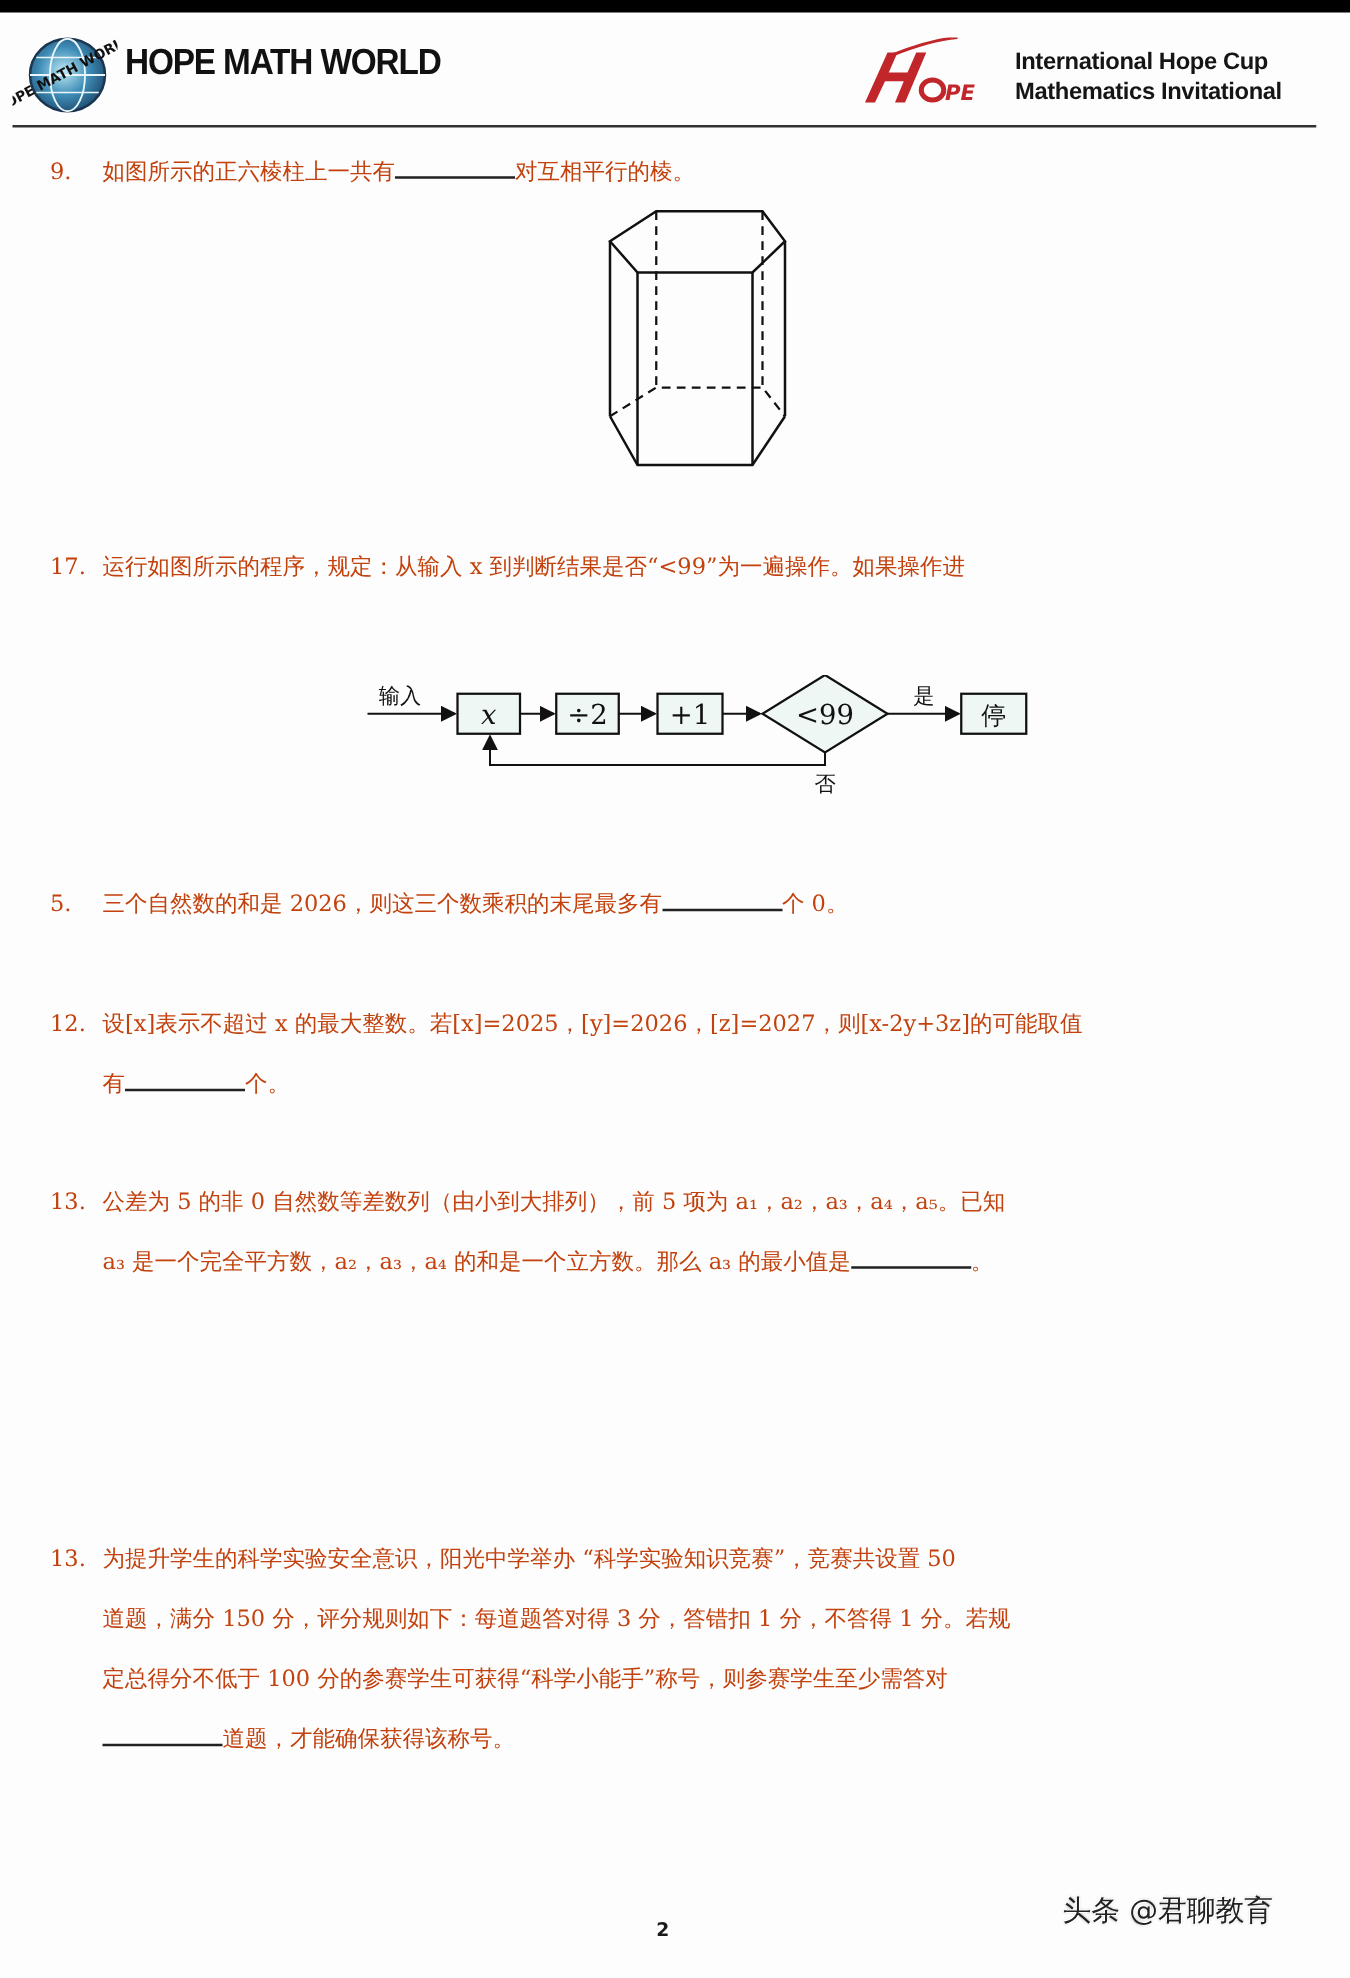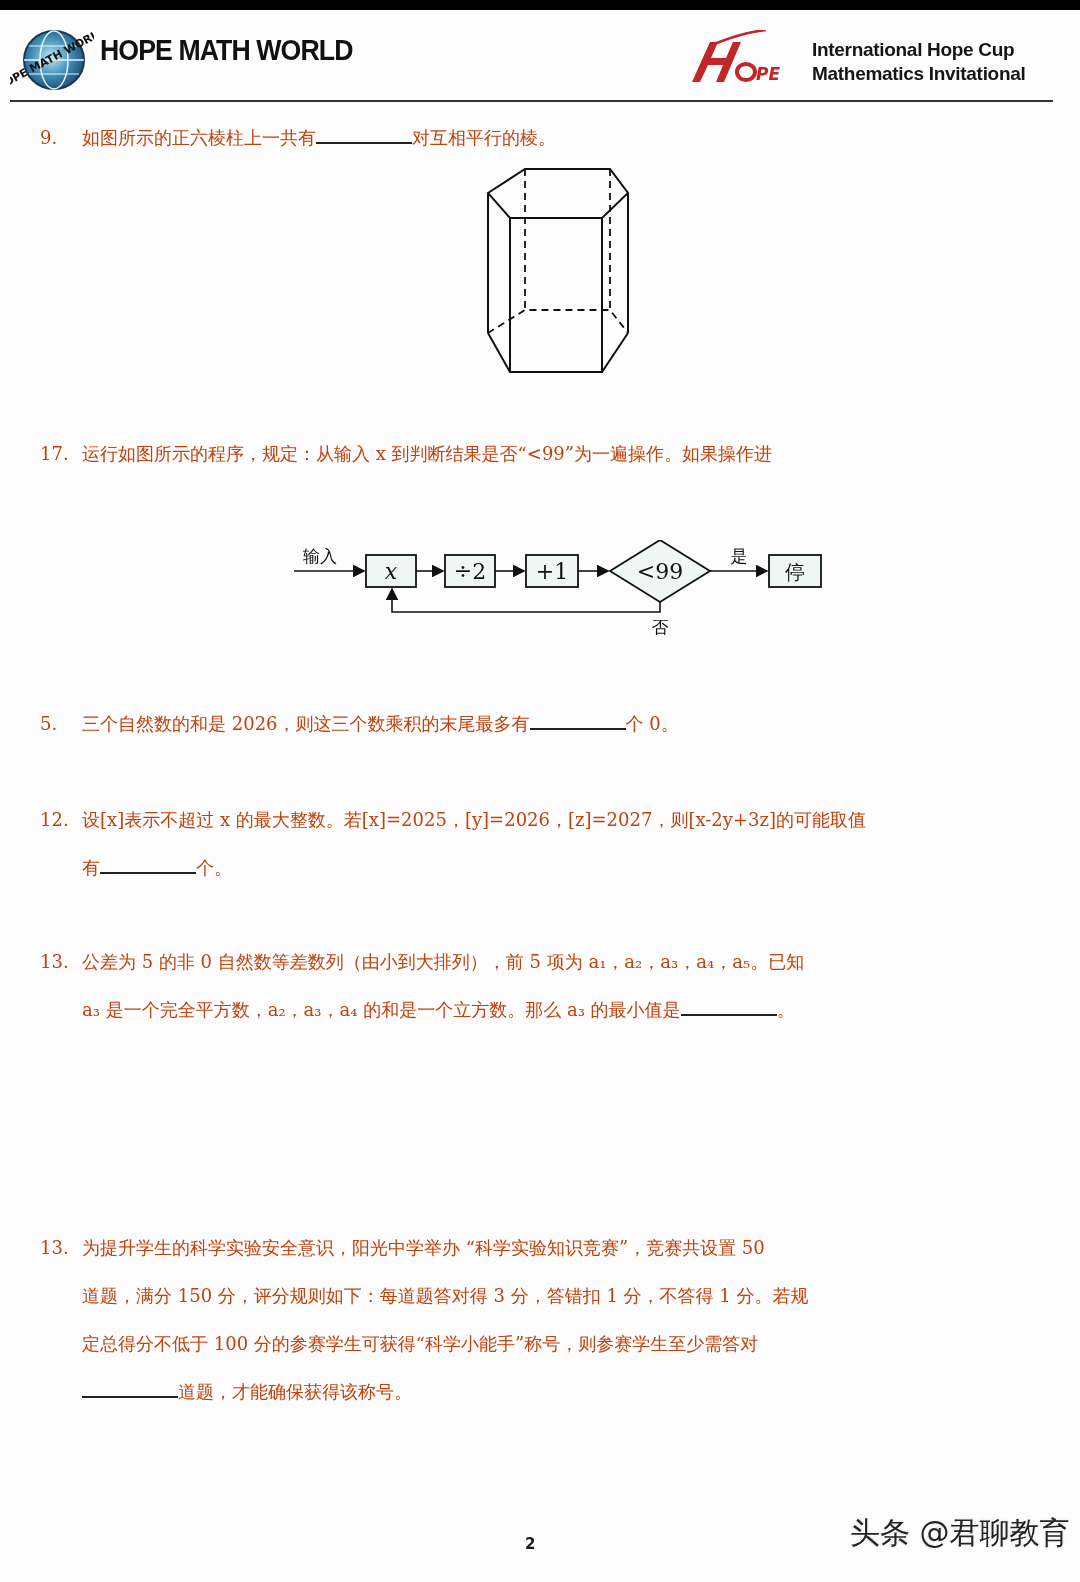--- a/index.html
+++ b/index.html
@@ -17,21 +17,21 @@
 
   .q { position:absolute; left:40px; font-size:18px; line-height:48px; color:#c2410c; }
   .q .num { display:inline-block; width:42px; }
   .q .cont { padding-left:42px; }
   .blank { display:inline-block; width:96px; border-bottom:2px solid #222; height:20px; vertical-align:baseline; }
   .blank.wide { width:108px; }
 
   .prism { position:absolute; left:480px; top:165px; width:150px; height:210px; }
   .flow { position:absolute; left:280px; top:540px; width:560px; height:105px; }
   .pagenum { position:absolute; left:525px; top:1535px; font-family:"DejaVu Sans",sans-serif; font-size:15px; font-weight:bold; }
-  .watermark { position:absolute; left:850px; top:1513px; font-family:"DejaVu Sans",sans-serif; font-size:30px; color:#222;
+  .watermark { position:absolute; left:850px; top:1513px; font-family:"DejaVu Sans",sans-serif; font-size:23px; color:#222;
                text-shadow: 1px 1px 0 #fff, -1px -1px 0 #fff, 0 0 2px #888; }
 </style>
 </head>
 <body>
 
 <div class="topbar"></div>
 
 <div class="header">
   <svg class="globe" viewBox="0 0 84 66">
     <defs>

